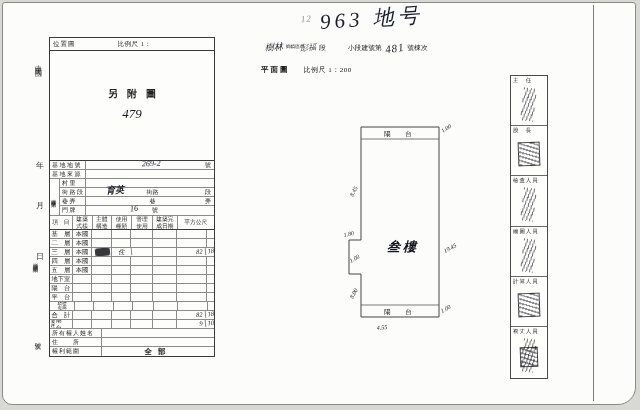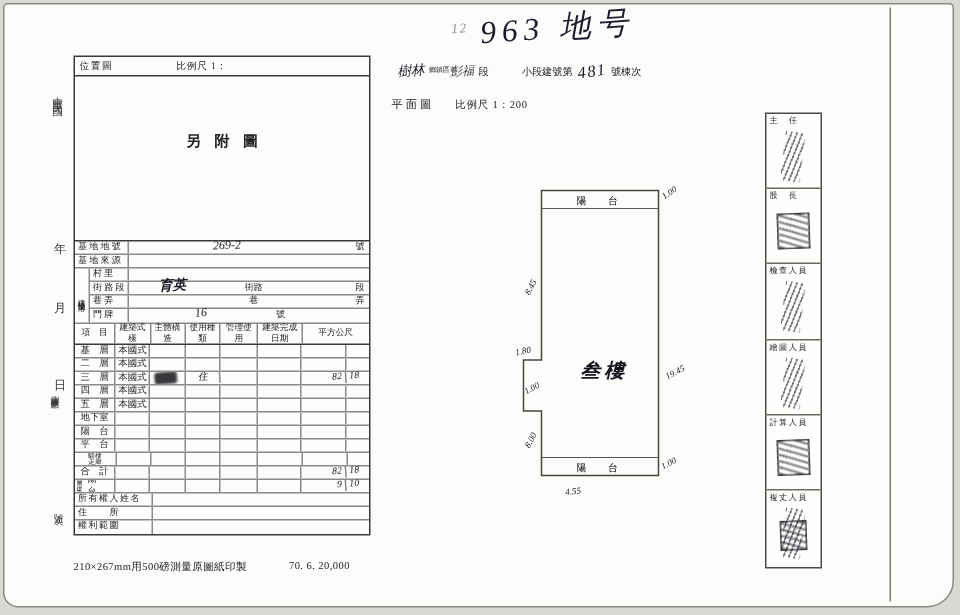--- a/index.html
+++ b/index.html
@@ -11,21 +11,21 @@
   .doc-title{position:absolute;left:45px;top:20px;width:215px;font-size:9px;font-weight:bold;letter-spacing:.5px;white-space:nowrap}
 
   .mlab{position:absolute;left:30px;writing-mode:vertical-rl;letter-spacing:2px;color:#333}
   .m-era{top:56px;font-size:7px}
   .m-year{top:152px;font-size:8px}
   .m-month{top:192px;font-size:8px}
   .m-day{top:243px;font-size:8px}
   .m-result{top:256px;font-size:5.5px;letter-spacing:1px}
   .m-number{top:334px;font-size:6.5px;letter-spacing:1px}
 
-  .form{position:absolute;left:46px;top:34px;width:198px;border:1px solid #3a3a38;background:rgba(255,255,255,.4)}
+  .form{position:absolute;left:46px;top:34px;width:166px;border:1px solid #3a3a38;background:rgba(255,255,255,.4)}
   .fhead{height:13px;display:flex;align-items:center;font-size:6.5px;border-bottom:1px solid #3a3a38;padding:0 3px;letter-spacing:1px}
   .fhead .scl{margin-left:42px;letter-spacing:.5px}
   .maparea{height:110px;border-bottom:1px solid #3a3a38;text-align:center;position:relative}
   .map-note{padding-top:36px;font-size:10px;letter-spacing:9px;font-weight:bold;text-indent:9px}
   .map-num{font-size:13px;margin-top:5px}
 
   .hw{font-style:italic;color:#181828}
   .irow{display:flex;height:9px;border-bottom:1px solid #8a8a86;font-size:6px;line-height:8px}
   .ilab{width:36px;border-right:1px solid #8a8a86;padding-left:2px;letter-spacing:1.5px;overflow:hidden}
   .ival{flex:1;position:relative}
@@ -75,21 +75,21 @@
 
   .hand-title{position:absolute;left:298px;top:2px;font-size:21px;font-style:italic;letter-spacing:4px;color:#1c1c30;transform:rotate(-4deg);white-space:nowrap}
   .hand-title .pre{font-size:9px;opacity:.5;vertical-align:8px;letter-spacing:1px;margin-right:8px}
   .addr-line{position:absolute;left:262px;top:38px;display:flex;align-items:center;gap:3px;font-size:6.8px;white-space:nowrap}
   .addr-line .stack{width:11px;font-size:4.6px;line-height:4.8px;word-break:break-all;display:inline-block}
   .addr-line .hw-c{font-size:9px;transform:rotate(-4deg)}
   .addr-line .hw-s{font-size:8px;transform:rotate(-3deg);opacity:.85}
   .addr-line .gap{width:16px}
   .addr-line .hw-n{font-size:11px;transform:rotate(-8deg);letter-spacing:1px}
   .plan-title{position:absolute;left:258px;top:62px;display:flex;gap:14px;align-items:baseline}
-  .plan-title .t1{font-size:7.5px;letter-spacing:2px;font-weight:normal}
+  .plan-title .t1{font-size:7.5px;letter-spacing:2px;font-weight:bold}
   .plan-title .t2{font-size:7px;letter-spacing:.5px}
 
   svg.plan{position:absolute;left:338px;top:112px;overflow:visible}
   svg.plan text{font-family:"Liberation Serif",serif}
   .ptxt{font-size:6.5px;letter-spacing:4px}
   .room{font-size:13px;font-style:italic;font-weight:bold;letter-spacing:3px;fill:#14141f}
   .dim{font-size:6px;font-style:italic;fill:#20202c}
 
   .signcol{position:absolute;left:507px;top:72px;width:38px;height:304px;border:1px solid #4a4a46;background:rgba(255,255,255,.55)}
   .scell{height:50.2px;border-bottom:1px solid #6a6a64;position:relative;padding:1px 2px}
@@ -112,20 +112,21 @@
   <div class="mlab m-result">測繪圖結果</div>
   <div class="mlab m-number">號次</div>
 
   <div class="form">
     <div class="fhead">
       <span>位置圖</span>
       <span class="scl">比例尺 1：</span>
     </div>
     <div class="maparea">
       <div class="map-note">另附圖</div>
+      <div class="map-num hw">479</div>
     </div>
 
     <div class="irow">
       <div class="ilab">基地地號</div>
       <div class="ival">
         <span class="hw hw-lot">269-2</span>
         <span class="u">號</span>
       </div>
     </div>
     <div class="irow">
@@ -317,27 +318,24 @@
     <div class="orow">
       <div class="olab">所有權人姓名</div>
       <div class="oval"></div>
     </div>
     <div class="orow">
       <div class="olab">住　　所</div>
       <div class="oval"></div>
     </div>
     <div class="orow">
       <div class="olab">權利範圍</div>
+      <div class="oval scope">全部</div>
     </div>
   </div>
 
-  <div class="printline">
-    <span>210×267mm用500磅測量原圖紙印製</span>
-    <span>70. 6. 20,000</span>
-  </div>
 
   <div class="hand-title">
     <span class="pre">12</span><span>963 地号</span>
   </div>
 
   <div class="addr-line">
     <span class="hw hw-c">樹林</span>
     <span class="stack">鄉鎮區市</span>
     <span class="hw hw-s">彭福</span>
     <span>段</span>

